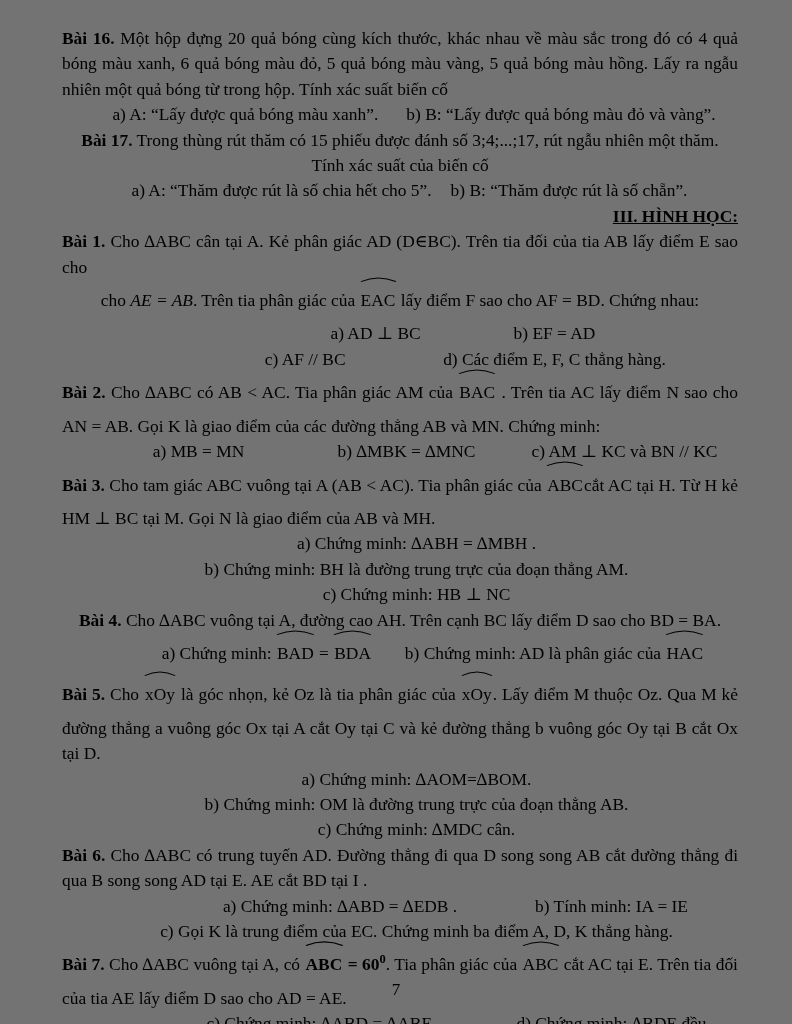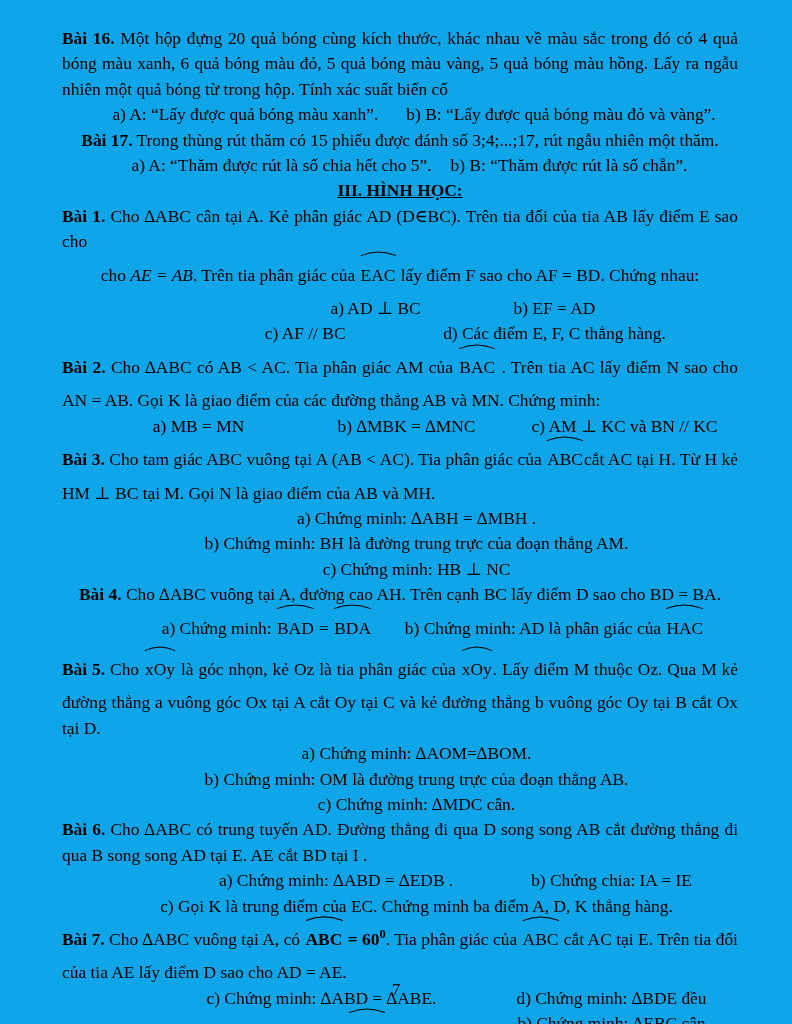--- a/index.html
+++ b/index.html
@@ -10,21 +10,21 @@
   }
   body {
     font-family: "Liberation Serif", "DejaVu Serif", serif;
     color: #000000;
   }
   .page {
     position: relative;
     width: 792px;
     height: 1024px;
     margin: 0 auto;
-    background: #0ea5e9;
+    background: #737373;
     overflow: hidden;
     box-sizing: border-box;
   }
   .content {
     position: absolute;
     left: 62px;
     top: 26px;
     width: 676px;
     font-size: 17.4px;
     line-height: 25.4px;
@@ -36,21 +36,21 @@
     text-indent: 0;
   }
   .b { font-weight: bold; }
   .ital { font-style: italic; }
 
   
   .section-head {
     margin: 0;
     font-weight: bold;
     text-decoration: underline;
-    text-align: center;
+    text-align: right;
     font-size: 17.4px;
     line-height: 25.4px;
   }
 
   
   .row {
     display: block;
     margin: 0;
     line-height: 25.4px;
     text-align: center;
@@ -97,20 +97,21 @@
 
 <div class="page">
   <div class="content">
 
     <p class="para"><span class="b">Bài 16.</span> <span>Một hộp đựng 20 quả bóng cùng kích thước, khác nhau về màu sắc trong đó có 4 quả bóng màu xanh, 6 quả bóng màu đỏ, 5 quả bóng màu vàng, 5 quả bóng màu hồng. Lấy ra ngẫu nhiên một quả bóng từ trong hộp. Tính xác suất biến cố</span></p>
     <div class="row">
       <span class="sub" style="width:322px">a) A: “Lấy được quả bóng màu xanh”.</span><span class="sub">b) B: “Lấy được quả bóng màu đỏ và vàng”.</span>
     </div>
 
     <p class="para nostretch"><span class="b">Bài 17.</span> <span>Trong thùng rút thăm có 15 phiếu được đánh số 3;4;...;17, rút ngẫu nhiên một thăm.</span></p>
+    <p class="para nostretch">Tính xác suất của biến cố</p>
     <div class="row">
       <span class="sub" style="width:338px">a) A: “Thăm được rút là số chia hết cho 5”.</span><span class="sub">b) B: “Thăm được rút là số chẵn”.</span>
     </div>
 
     <p class="section-head">III. HÌNH HỌC:</p>
 
     <p class="para"><span class="b">Bài 1.</span> <span>Cho ∆ABC cân tại A. Kẻ phân giác AD (D∈BC). Trên tia đối của tia AB lấy điểm E sao cho</span></p>
     <p class="para nostretch">cho <span class="ital">AE = AB</span><span>. Trên tia phân giác của</span> <span class="ang"><span class="arc">
             <svg viewBox="0 0 40 10" preserveAspectRatio="none">
               <path d="M1,9 Q20,-1 39,9" fill="none" stroke="#000" stroke-width="1.3"></path>
@@ -175,21 +176,21 @@
     </div>
     <div class="row indent">
       <span class="sub">b) Chứng minh: OM là đường trung trực của đoạn thẳng AB.</span>
     </div>
     <div class="row indent">
       <span class="sub">c) Chứng minh: ∆MDC cân.</span>
     </div>
 
     <p class="para"><span class="b">Bài 6.</span> <span>Cho ∆ABC có trung tuyến AD. Đường thẳng đi qua D song song AB cắt đường thẳng đi qua B song song AD tại E. AE cắt BD tại I .</span></p>
     <div class="row indent">
-      <span class="sub" style="width:390px">a) Chứng minh:  ∆ABD  = ∆EDB .</span><span class="sub">b) Chứng chia: IA = IE</span>
+      <span class="sub" style="width:390px">a) Chứng minh:  ∆ABD  = ∆EDB .</span><span class="sub">b) Tính minh: IA = IE</span>
     </div>
     <div class="row indent">
       <span class="sub">c) Gọi K là trung điểm của EC. Chứng minh ba điểm A, D, K thẳng hàng.</span>
     </div>
 
     <p class="para"><span class="b">Bài 7.</span> <span>Cho ∆ABC vuông tại A, có</span> <span class="ang b"><span class="arc">
             <svg viewBox="0 0 40 10" preserveAspectRatio="none">
               <path d="M1,9 Q20,-1 39,9" fill="none" stroke="#000" stroke-width="1.6"></path>
             </svg>
           </span><span>ABC</span></span> <span class="b">=</span> <span class="b">60</span><span class="b sup">0</span><span>. Tia phân giác của</span> <span class="ang"><span class="arc">

